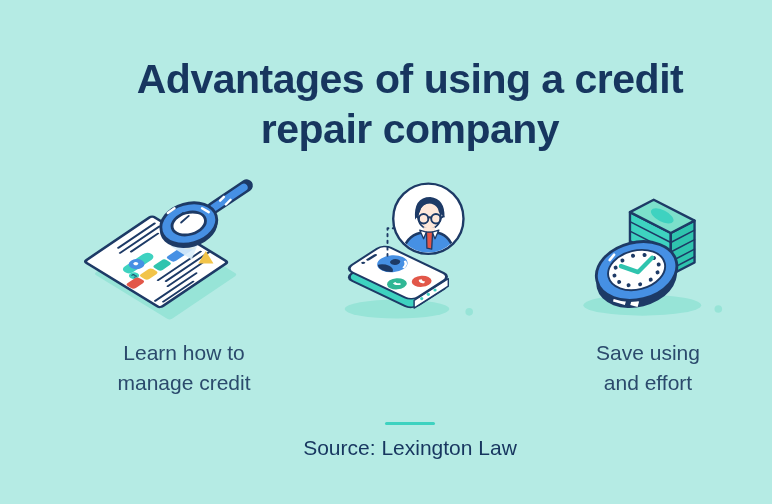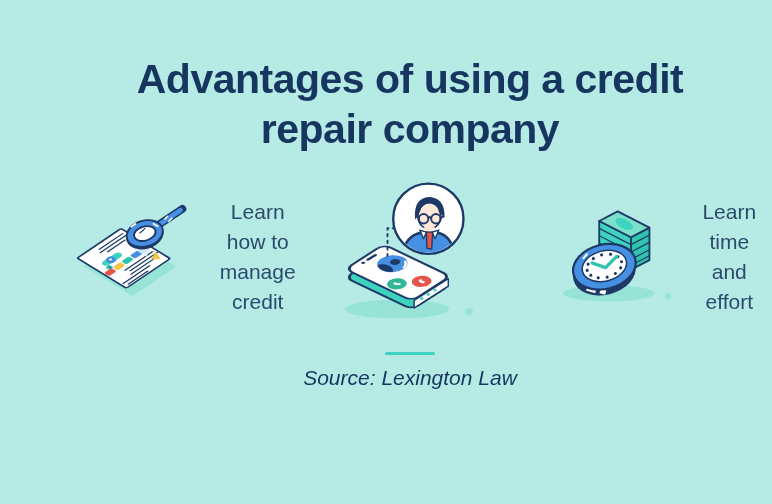--- a/index.html
+++ b/index.html
@@ -6,28 +6,28 @@
   body { font-family:"Liberation Sans", sans-serif; background:#e8f8f5; }
   .canvas {
     position:relative; width:772px; height:504px; overflow:hidden;
     background:var(--bg); display:flex; flex-direction:column; align-items:center;padding-left:48px;
   }
   .title {
     margin-top:54px; font-size:41px; font-weight:700; letter-spacing:-0.5px;
     color:var(--title); text-align:center; line-height:50px; white-space:pre-line;
   }
   .row { display:flex; margin-top:22px; margin-left:12px; }
-  .col { width:232px; display:flex; align-items:center; }
+  .col { width:232px; display:flex; flex-direction:column; align-items:center; }
   .illus { width:232px; height:152px; display:block; }
   .caption {
     margin-top:10px; font-size:21px; line-height:30px; color:var(--caption);
     text-align:center; white-space:pre-line;
   }
   .divider { width:50px; height:3px; border-radius:2px; background:var(--teal); margin-top:24px; }
-  .source { margin-top:11px; font-size:21px; font-style:italic; color:var(--title); }
+  .source { margin-top:11px; font-size:21px; color:var(--title); }
 
   
   .fn{fill:var(--navy)} .fw{fill:#ffffff} .fb{fill:var(--blue)} .ft{fill:var(--teal)}
   .ftd{fill:var(--teal-dark)} .ftl{fill:var(--teal-light)} .fsh{fill:var(--shadow)}
   .fr{fill:var(--red)} .fy{fill:var(--yellow)} .fg{fill:var(--green)} .fs{fill:var(--skin)}
   .sn{stroke:var(--navy)} .sw{stroke:#ffffff} .std{stroke:var(--teal-dark)}
   svg line, svg polyline, svg path, svg rect, svg circle, svg ellipse, svg polygon {
     stroke-linecap:round; stroke-linejoin:round;
   }
 </style>
@@ -225,21 +225,21 @@
                   <circle cx="72" cy="83.5" r="2.1"></circle>
                 <circle cx="84" cy="85.6" r="2.1"></circle>
                   <circle cx="92.8" cy="91.2" r="2.1"></circle>
               </g>
               <polyline points="57,91 73,101.5 91,90.5" fill="none" class="std" stroke-width="4.5"></polyline>
               <line x1="47" y1="82" x2="53" y2="77.5" class="sw" stroke-width="2.6"></line>
             </g>
           </g>
         </g>
       </svg>
-      <p class="caption">Learn time
+      <p class="caption">Save using
 and effort</p>
     </div>
 
   </div>
 
   <div class="divider"></div>
   <p class="source">Source: Lexington Law</p>
 
 </div>
 

